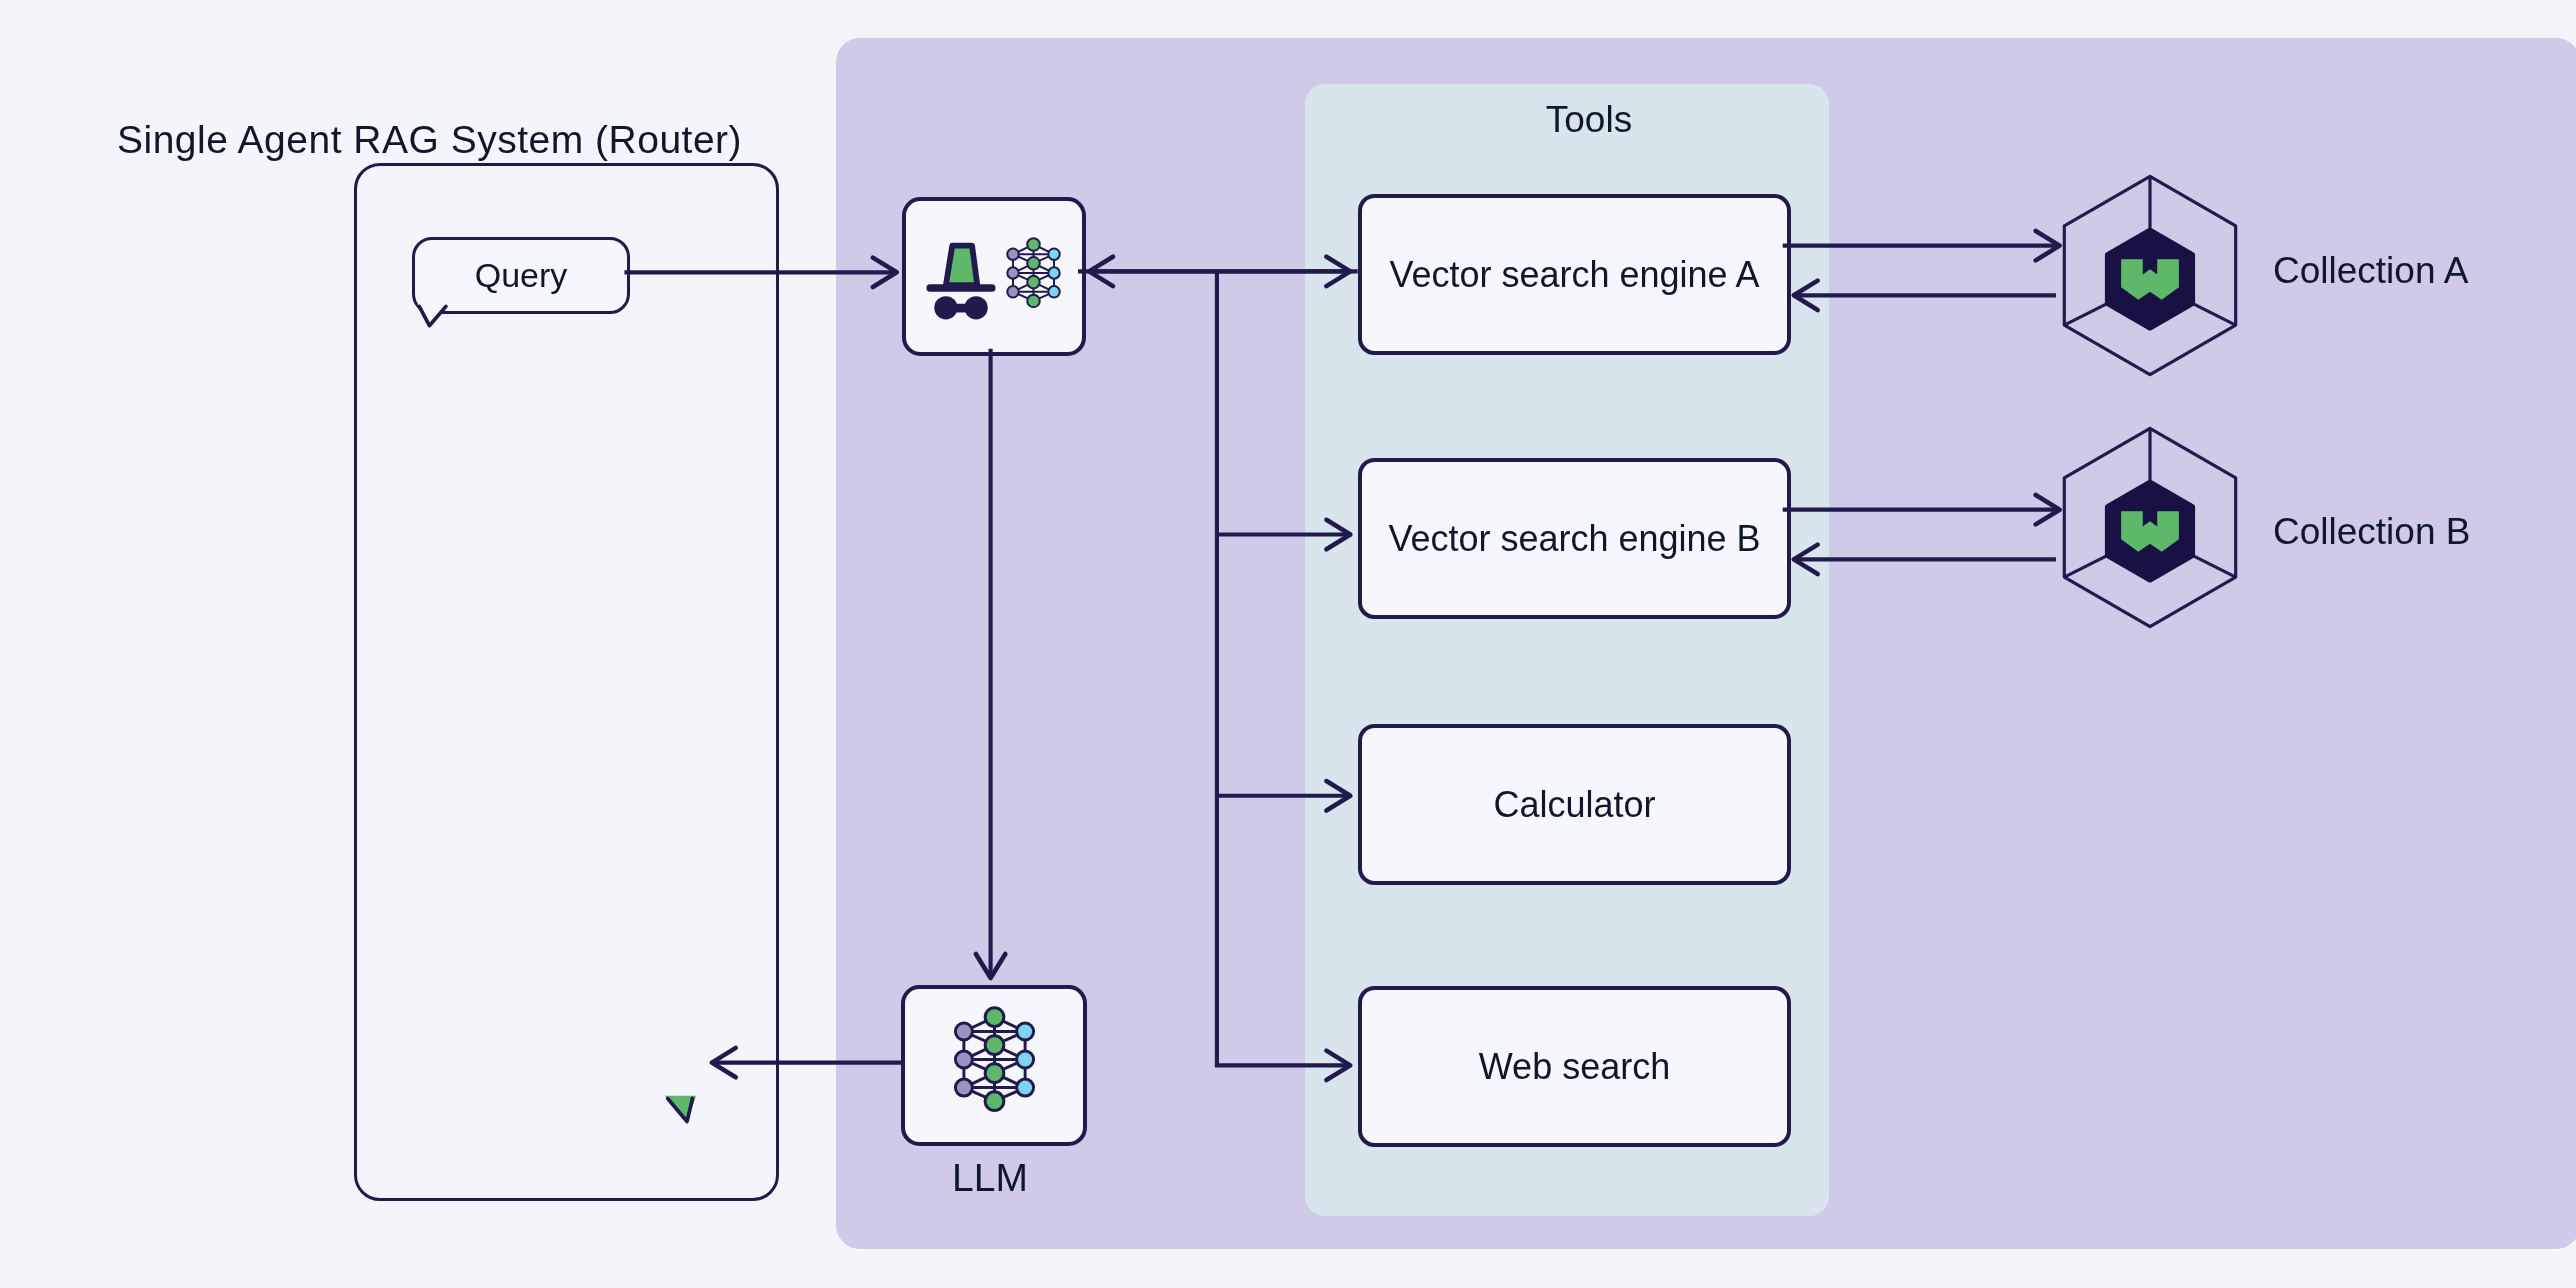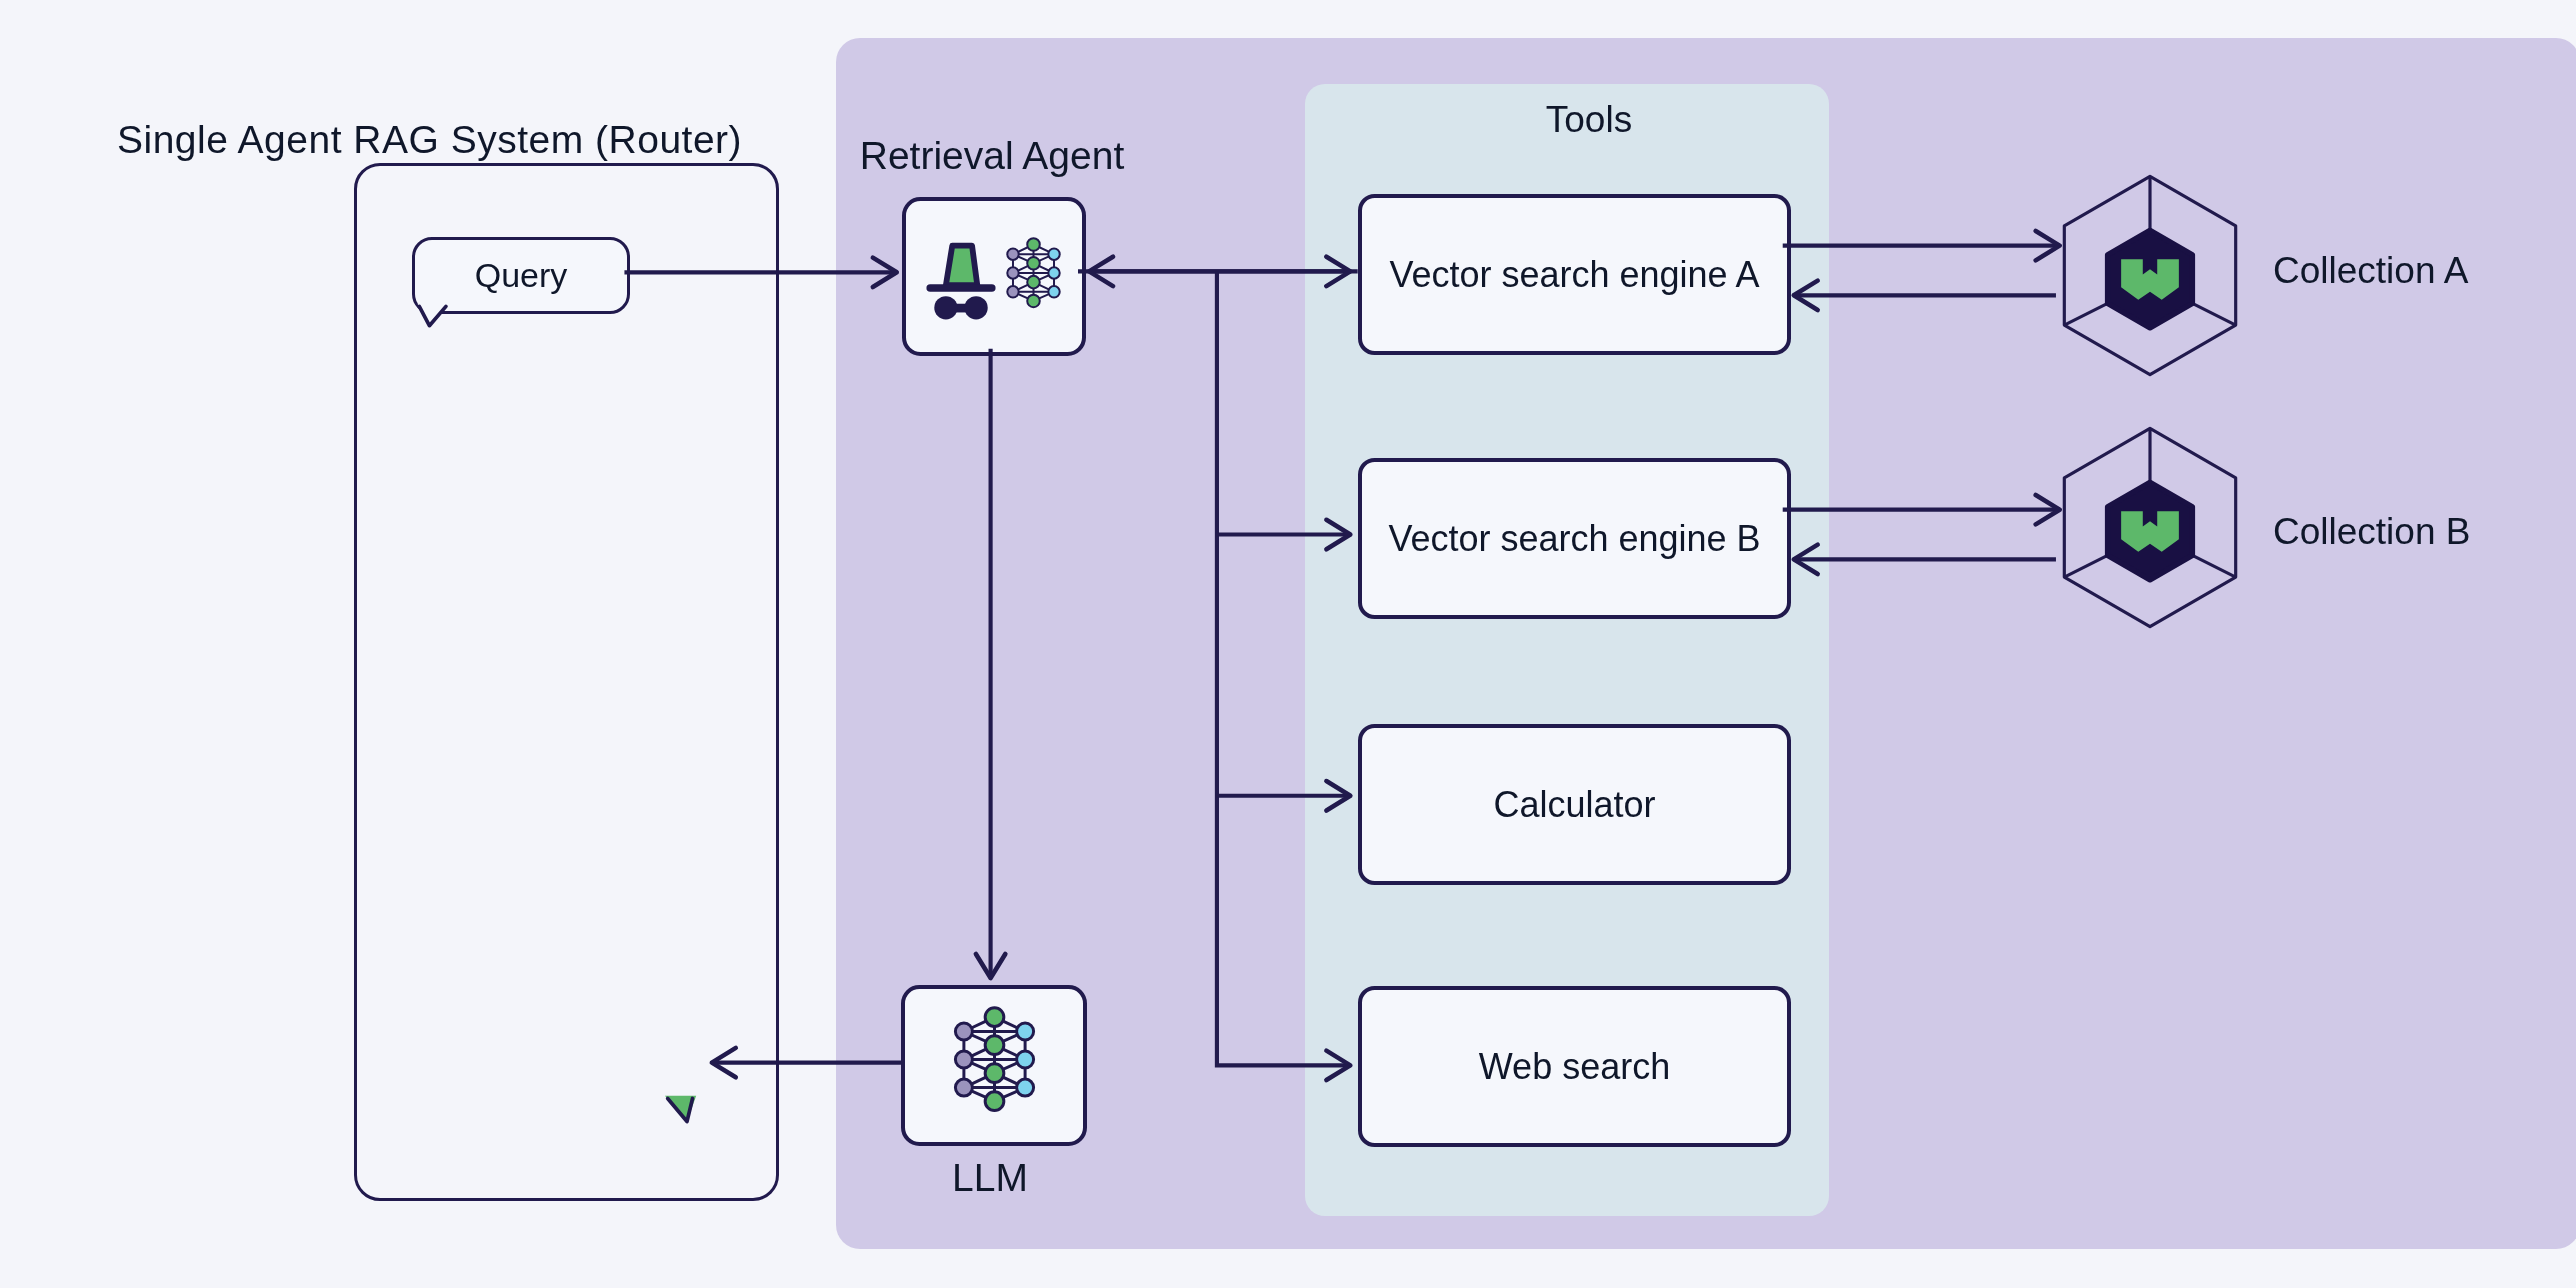--- a/index.html
+++ b/index.html
@@ -32,21 +32,20 @@
 </head>
 <body>
 
 <div class="stage">
 
   <div class="abs purple-panel"></div>
   <div class="abs tools-panel"></div>
   <div class="abs user-box"></div>
 
   <div class="abs title">Single Agent RAG System (Router)</div>
-  <div class="abs panel-label agent-label">Retrieval Agent</div>
   <div class="abs panel-label tools-label">Tools</div>
 
   <div class="abs node-box agent-box">
     <svg width="70" height="86" viewBox="0 0 120 148">
       <polygon points="34,88 45,20 79,20 88,88" fill="#5db86a" stroke="#211a4d" stroke-width="10" stroke-linejoin="round"></polygon>
       <line x1="7" y1="93" x2="113" y2="93" stroke="#211a4d" stroke-width="13" stroke-linecap="round"></line>
       <rect x="34" y="120" width="52" height="15" fill="#211a4d"></rect>
       <circle cx="34" cy="127" r="20" fill="#211a4d"></circle>
       <circle cx="86" cy="127" r="20" fill="#211a4d"></circle>
     </svg>

